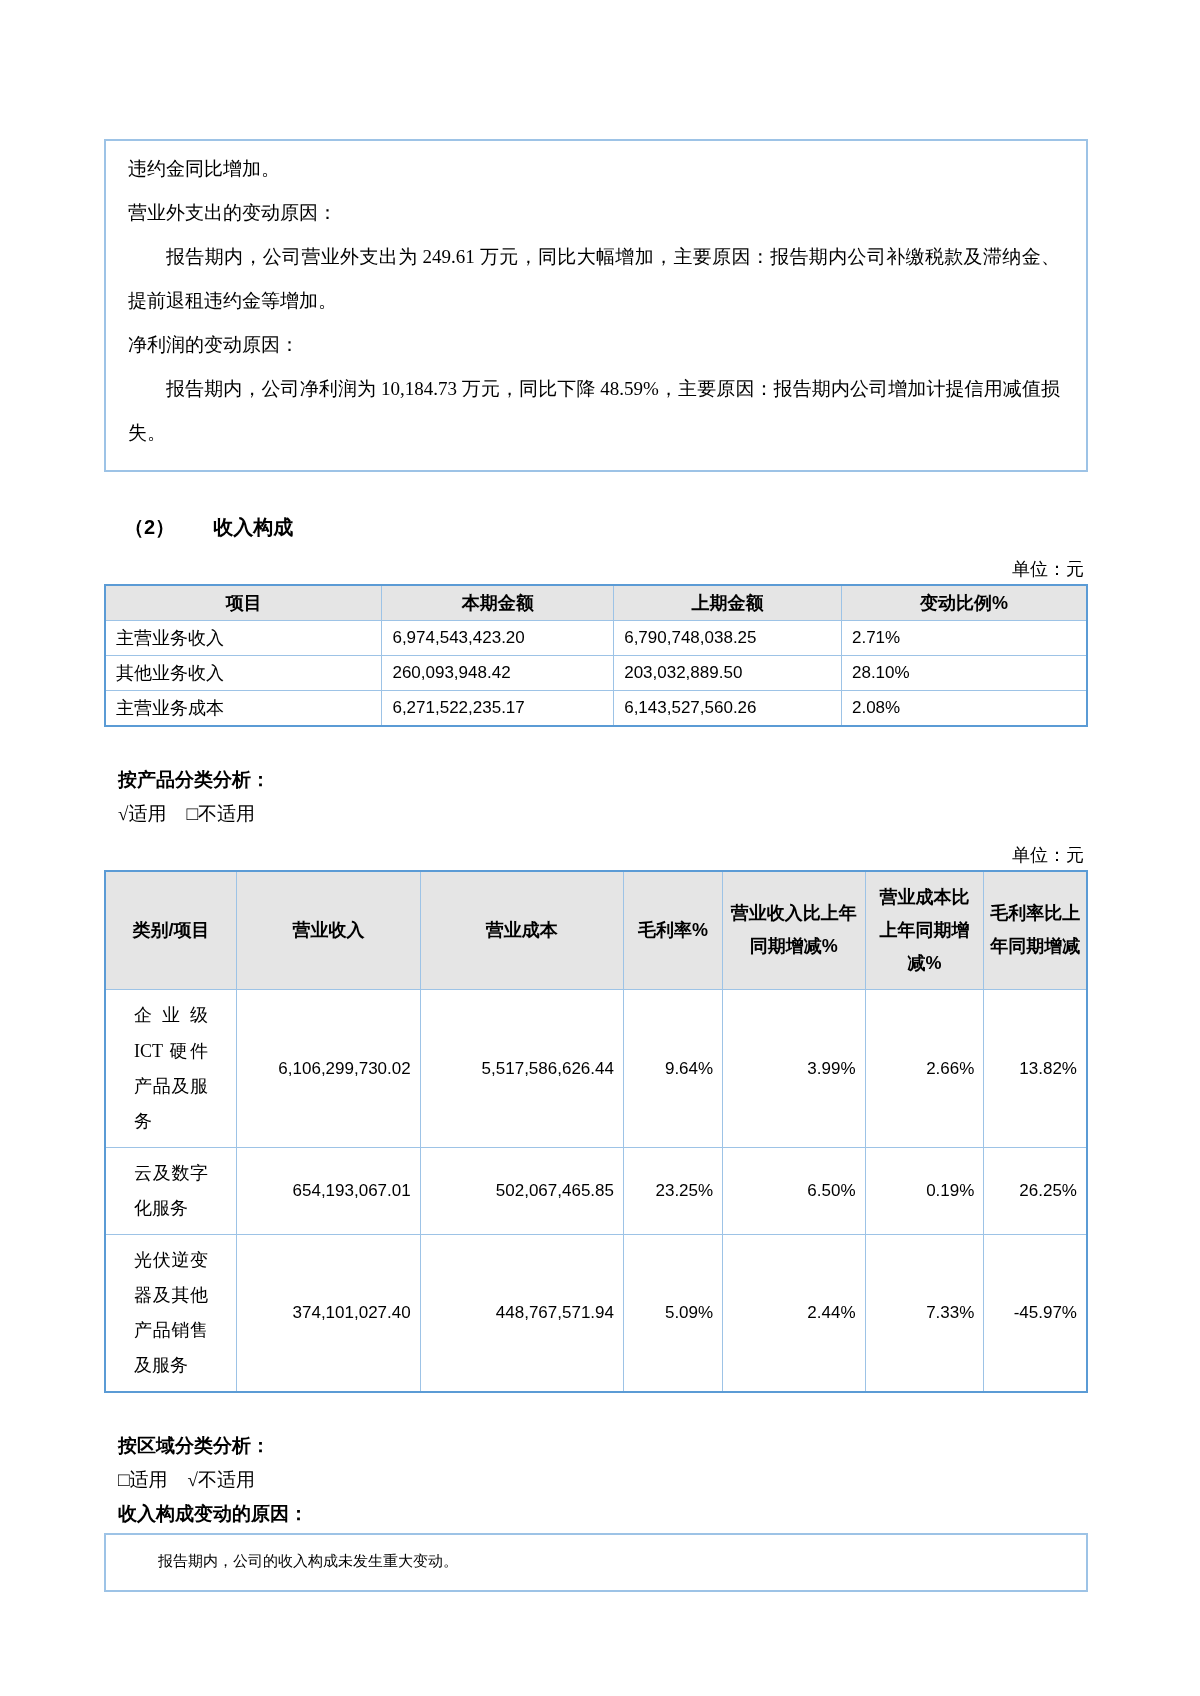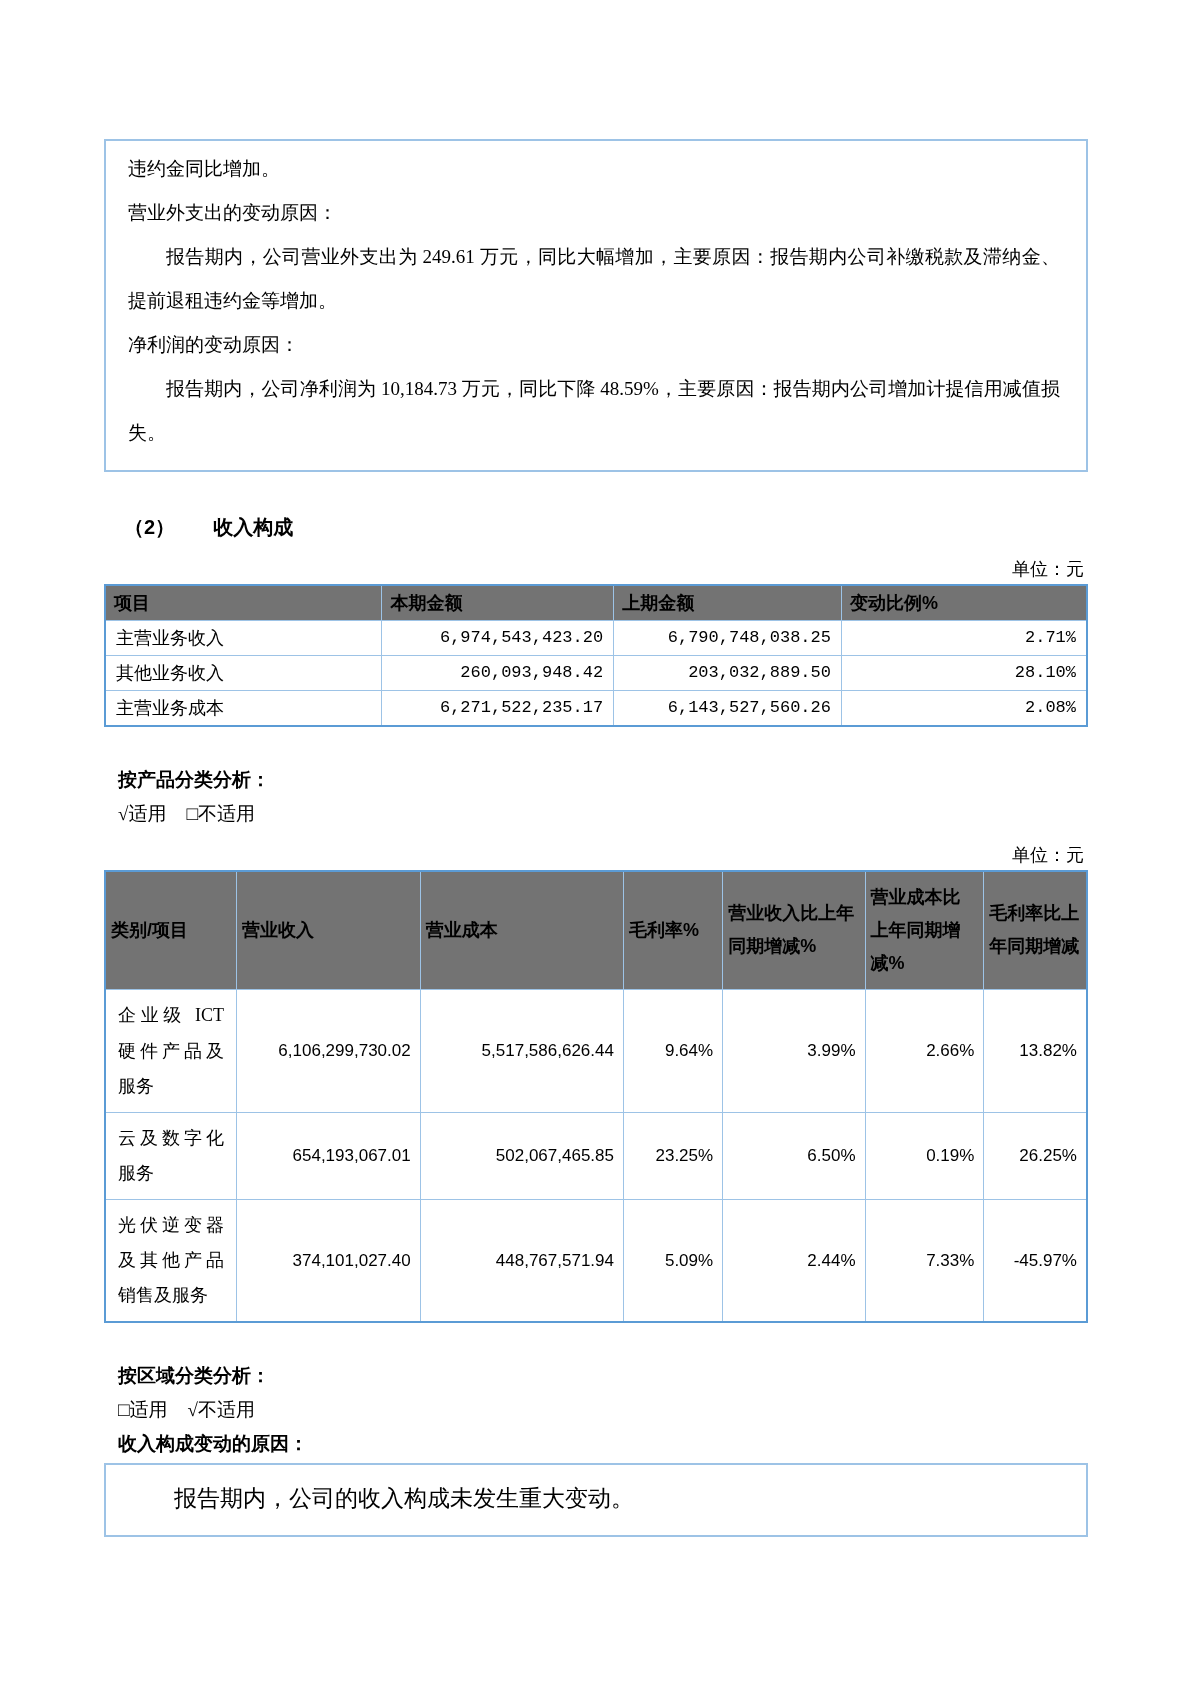--- a/index.html
+++ b/index.html
@@ -59,42 +59,41 @@
 
   
   table {
     width: 100%;
     border-collapse: collapse;
     font-size: 18px;
   }
   table.bordered { border: 2px solid #5b9bd5; }
   th, td { border: 1px solid #9dc3e6; }
   th {
-    background: #737373;
+    background: #e5e5e5;
     font-weight: bold;
-    text-align: left;
+    text-align: center;
     font-family: "Liberation Sans", "DejaVu Sans", sans-serif;
   }
   
   .t1 th { padding: 5px 8px; }
   .t1 td { padding: 5px 10px; }
   .t1 .c-label { text-align: left; }
   .t1 .c-num {
-    text-align: right;
-    font-family: Liberation Mono, monospace;
+    font-family: Liberation Sans, sans-serif;
     font-size: 17px;
   }
   
   .t2 th { padding: 9px 5px; line-height: 1.85; font-weight: bold; }
   .t2 td { padding: 8px 9px; }
   .t2 .c-label {
     text-align: justify;
     text-justify: inter-ideograph;
     line-height: 1.95;
-    padding: 8px 12px;
+    padding: 8px 28px;
   }
   .t2 .c-num {
     text-align: right;
     font-family: "Liberation Sans", "DejaVu Sans", sans-serif;
     font-size: 17px;
   }
 
   
   .sub-heading {
     margin-top: 40px;
@@ -108,21 +107,21 @@
     margin-left: 14px;
     font-size: 19px;
   }
   .check-line .opt { margin-right: 20px; }
 
   
   .bottom-box {
     margin-top: 6px;
     border: 2px solid #9dc3e6;
     padding: 12px 33px 14px 22px;
-    font-size: 23px;
+    font-size: 15px;
     line-height: 1.9;
   }
   .bottom-box .box-para { text-indent: 2em; }
 </style>
 </head>
 <body>
 
 <div class="page">
   <div class="content">
 

